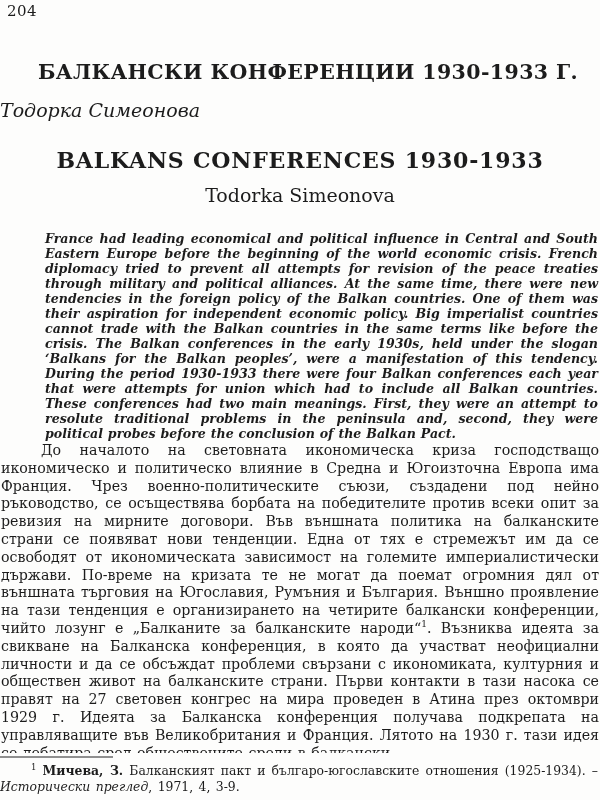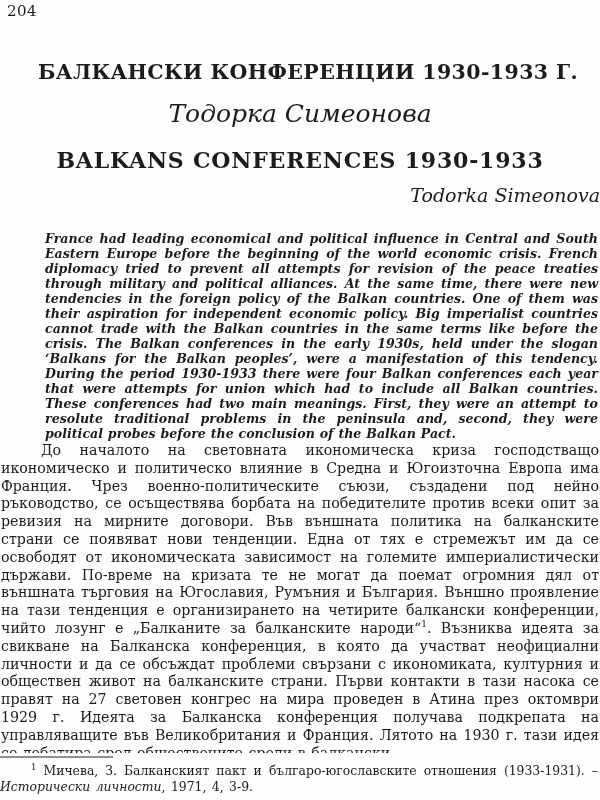--- a/index.html
+++ b/index.html
@@ -16,30 +16,30 @@
     position: absolute; top: 2px; left: 7px;
     font-size: 15px; letter-spacing: 0.5px;
   }
   .title-bg {
     position: absolute; top: 60px; left: 0; right: 0;
     text-align: center; font-weight: bold; font-size: 20.5px;
     letter-spacing: 0.4px; font-family: "DejaVu Serif", serif; padding-left: 16px;
   }
   .author-bg {
     position: absolute; top: 99px; left: 0; right: 0;
-    text-align: center; font-style: italic; font-size: 25px;
+    font-style: italic; font-size: 19px;
   }
   .title-en {
     position: absolute; top: 147px; left: 0; right: 0;
     text-align: center; font-weight: bold; font-size: 22px;
     letter-spacing: 0.8px;
   }
   .author-en {
     position: absolute; top: 184px; left: 0; right: 0;
-    text-align: right; font-style: italic; font-size: 19px;
+    text-align: center; font-size: 19px;
   }
   .abstract {
     position: absolute; top: 231px; left: 45px; right: 2px;
     font-style: italic; font-weight: bold;
     font-size: 12.6px; line-height: 15px;
     text-align: justify;
     word-spacing: 0.5px;
   }
   .body-par {
     position: absolute; top: 442px; left: 1px; right: 1px;
@@ -60,21 +60,21 @@
     width: 113px; height: 0;
     border-top: 2px solid #8f8f8f;
     margin-bottom: 5px;
   }
   .footnote {
     font-size: 12.4px; line-height: 15.6px;
     text-align: justify; text-indent: 31px;
     word-spacing: 1.5px;
   }
   .footnote sup { font-size: 8.5px; line-height: 0; }
-  .footnote b { font-weight: normal; margin-top: 28px; }
+  .footnote b { font-weight: bold; margin-top: 28px; }
   .footnote i { font-style: italic; }
 </style>
 </head>
 <body>
 
 <div class="page">
 
   <div class="page-number">204</div>
 
   <h1 class="title-bg">БАЛКАНСКИ КОНФЕРЕНЦИИ 1930-1933 Г.</h1>
@@ -84,16 +84,16 @@
   <h2 class="title-en">BALKANS CONFERENCES 1930-1933</h2>
 
   <div class="author-en">Todorka Simeonova</div>
 
   <p class="abstract">France had leading economical and political influence in Central and South Eastern Europe before the beginning of the world economic crisis. French diplomacy tried to prevent all attempts for revision of the peace treaties through military and political alliances. At the same time, there were new tendencies in the foreign policy of the Balkan countries. One of them was their aspiration for independent economic policy. Big imperialist countries cannot trade with the Balkan countries in the same terms like before the crisis. The Balkan conferences in the early 1930s, held under the slogan ‘Balkans for the Balkan peoples’, were a manifestation of this tendency. During the period 1930-1933 there were four Balkan conferences each year that were attempts for union which had to include all Balkan countries. These conferences had two main meanings. First, they were an attempt to resolute traditional problems in the peninsula and, second, they were political probes before the conclusion of the Balkan Pact.</p>
 
   <p class="body-par"><span>До началото на световната икономическа криза господстващо икономическо и политическо влияние в Средна и Югоизточна Европа има Франция. Чрез военно-политическите съюзи, създадени под нейно ръководство, се осъществява борбата на победителите против всеки опит за ревизия на мирните договори. Във външната политика на балканските страни се появяват нови тенденции. Една от тях е стремежът им да се освободят от икономическата зависимост на големите империалистически държави. По-време на кризата те не могат да поемат огромния дял от външната търговия на Югославия, Румъния и България. Външно проявление на тази тенденция е организирането на четирите балкански конференции, чийто лозунг е „Балканите за балканските народи“</span><sup class="fn-ref">1</sup><span>. Възниква идеята за свикване на Балканска конференция, в която да участват неофициални личности и да се обсъждат проблеми свързани с икономиката, културния и обществен живот на балканските страни. Първи контакти в тази насока се правят на 27 световен конгрес на мира проведен в Атина през октомври 1929 г. Идеята за Балканска конференция получава подкрепата на управляващите във Великобритания и Франция. Лятото на 1930 г. тази идея се дебатира сред обществените среди в балкански-</span></p>
 
   <div class="footnote-area">
     <div class="fn-sep"></div>
-    <p class="footnote"><sup>1</sup> <b>Мичева, З.</b> <span>Балканският пакт и българо-югославските отношения (1933-1931). – </span><i>Исторически личности</i><span>, 1971, 4, 3-9.</span></p>
+    <p class="footnote"><sup>1</sup> <b>Мичева, З.</b> <span>Балканският пакт и българо-югославските отношения (1925-1934). – </span><i>Исторически преглед</i><span>, 1971, 4, 3-9.</span></p>
   </div>
 
 </div>
 
 </body></html>

